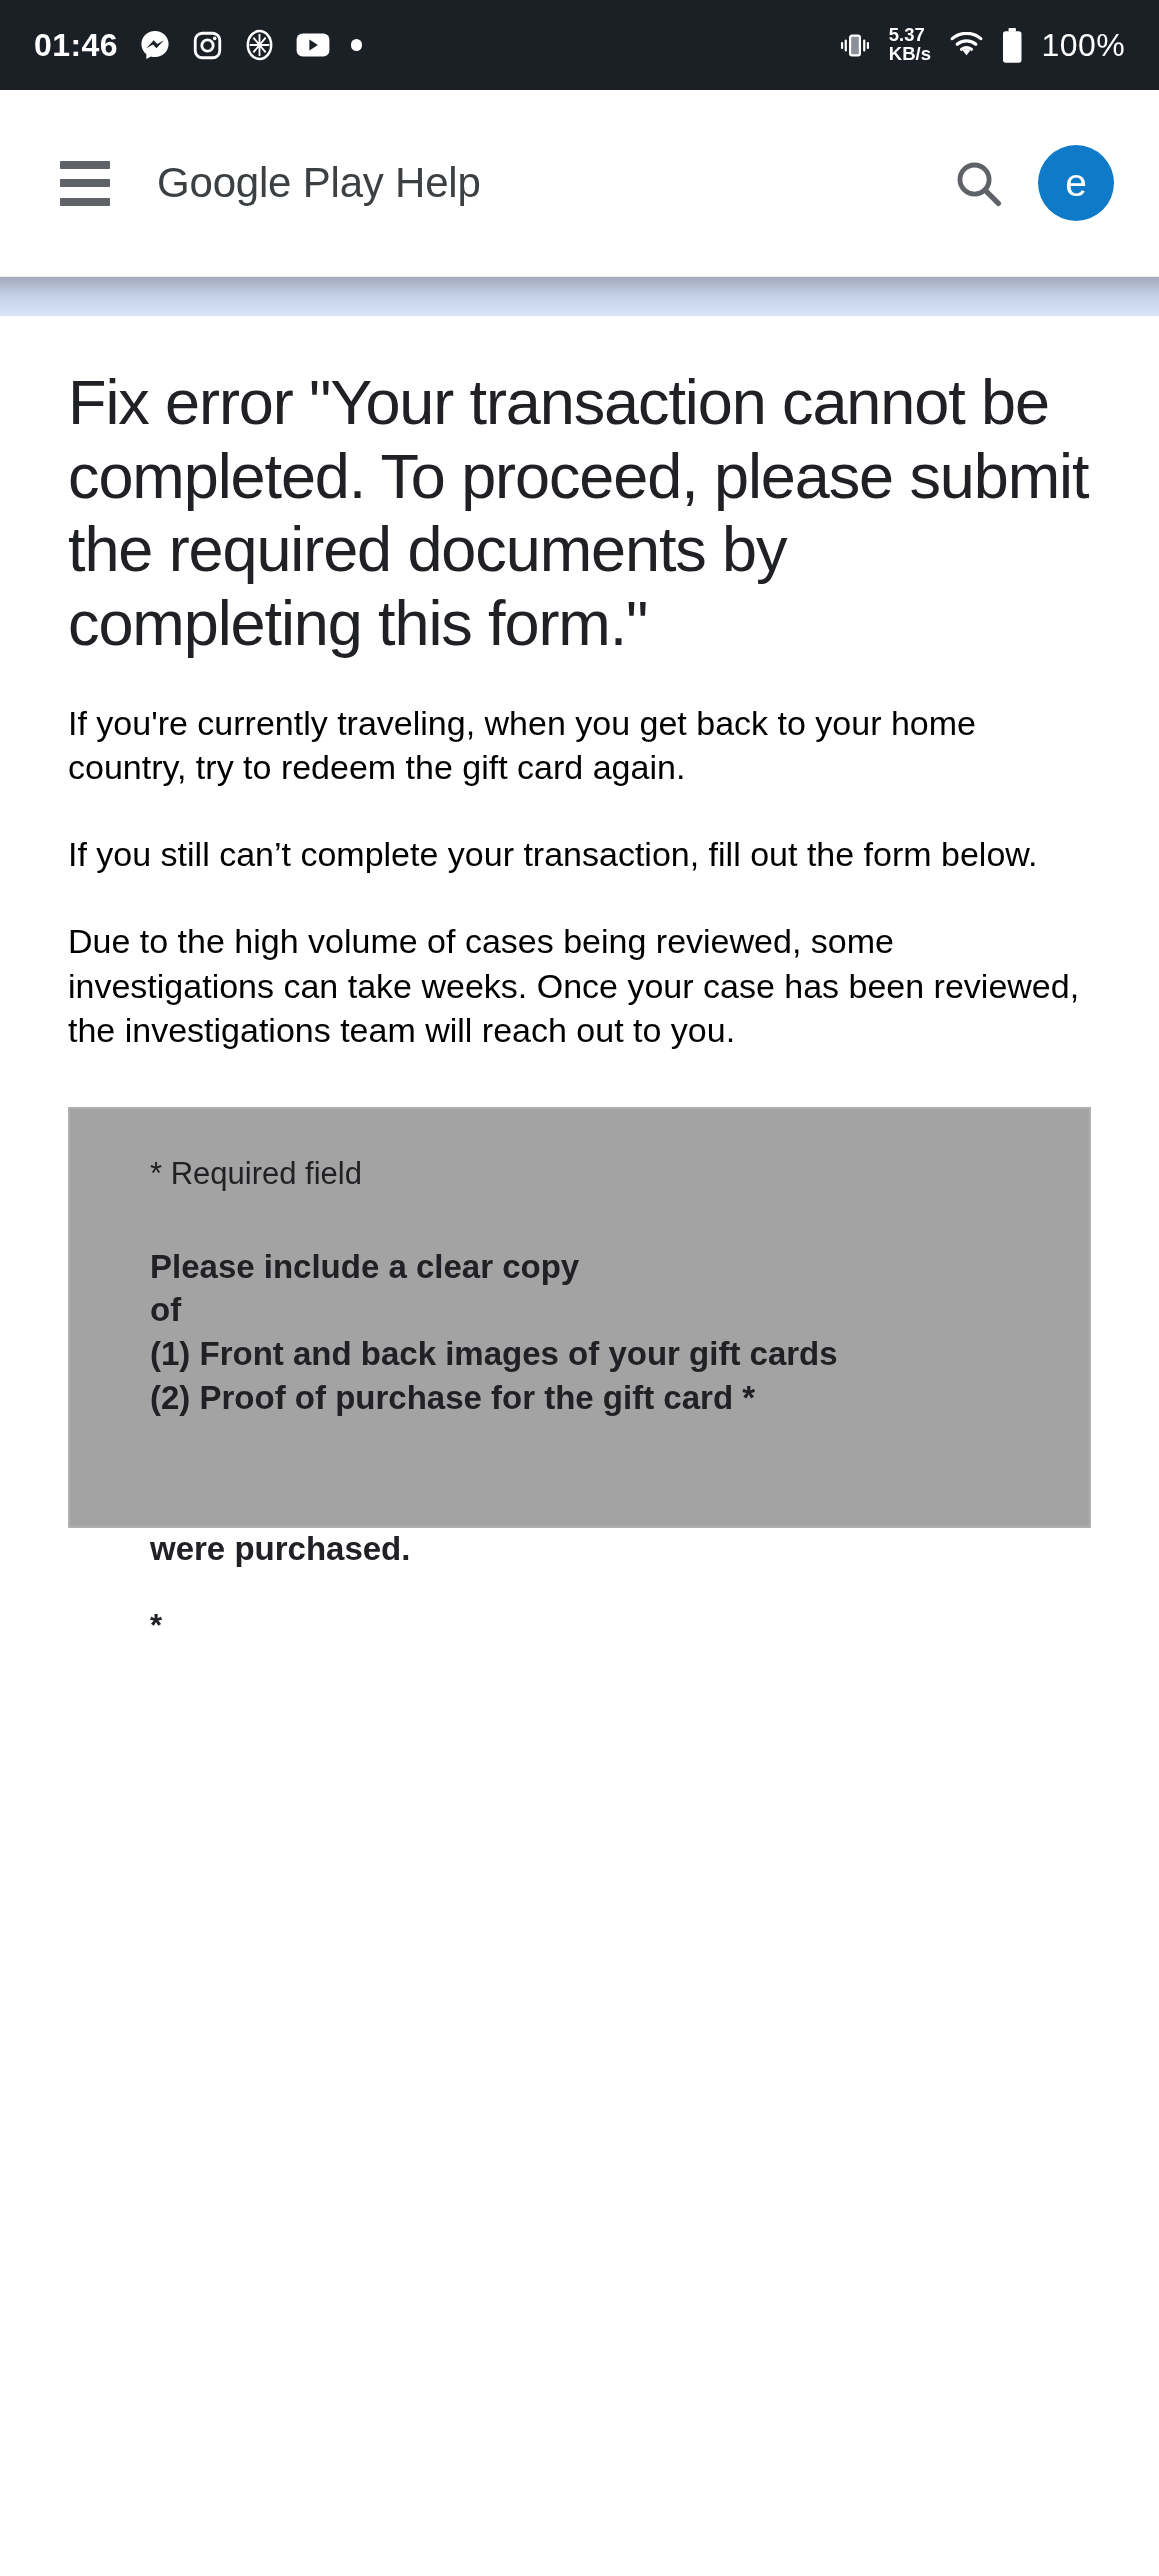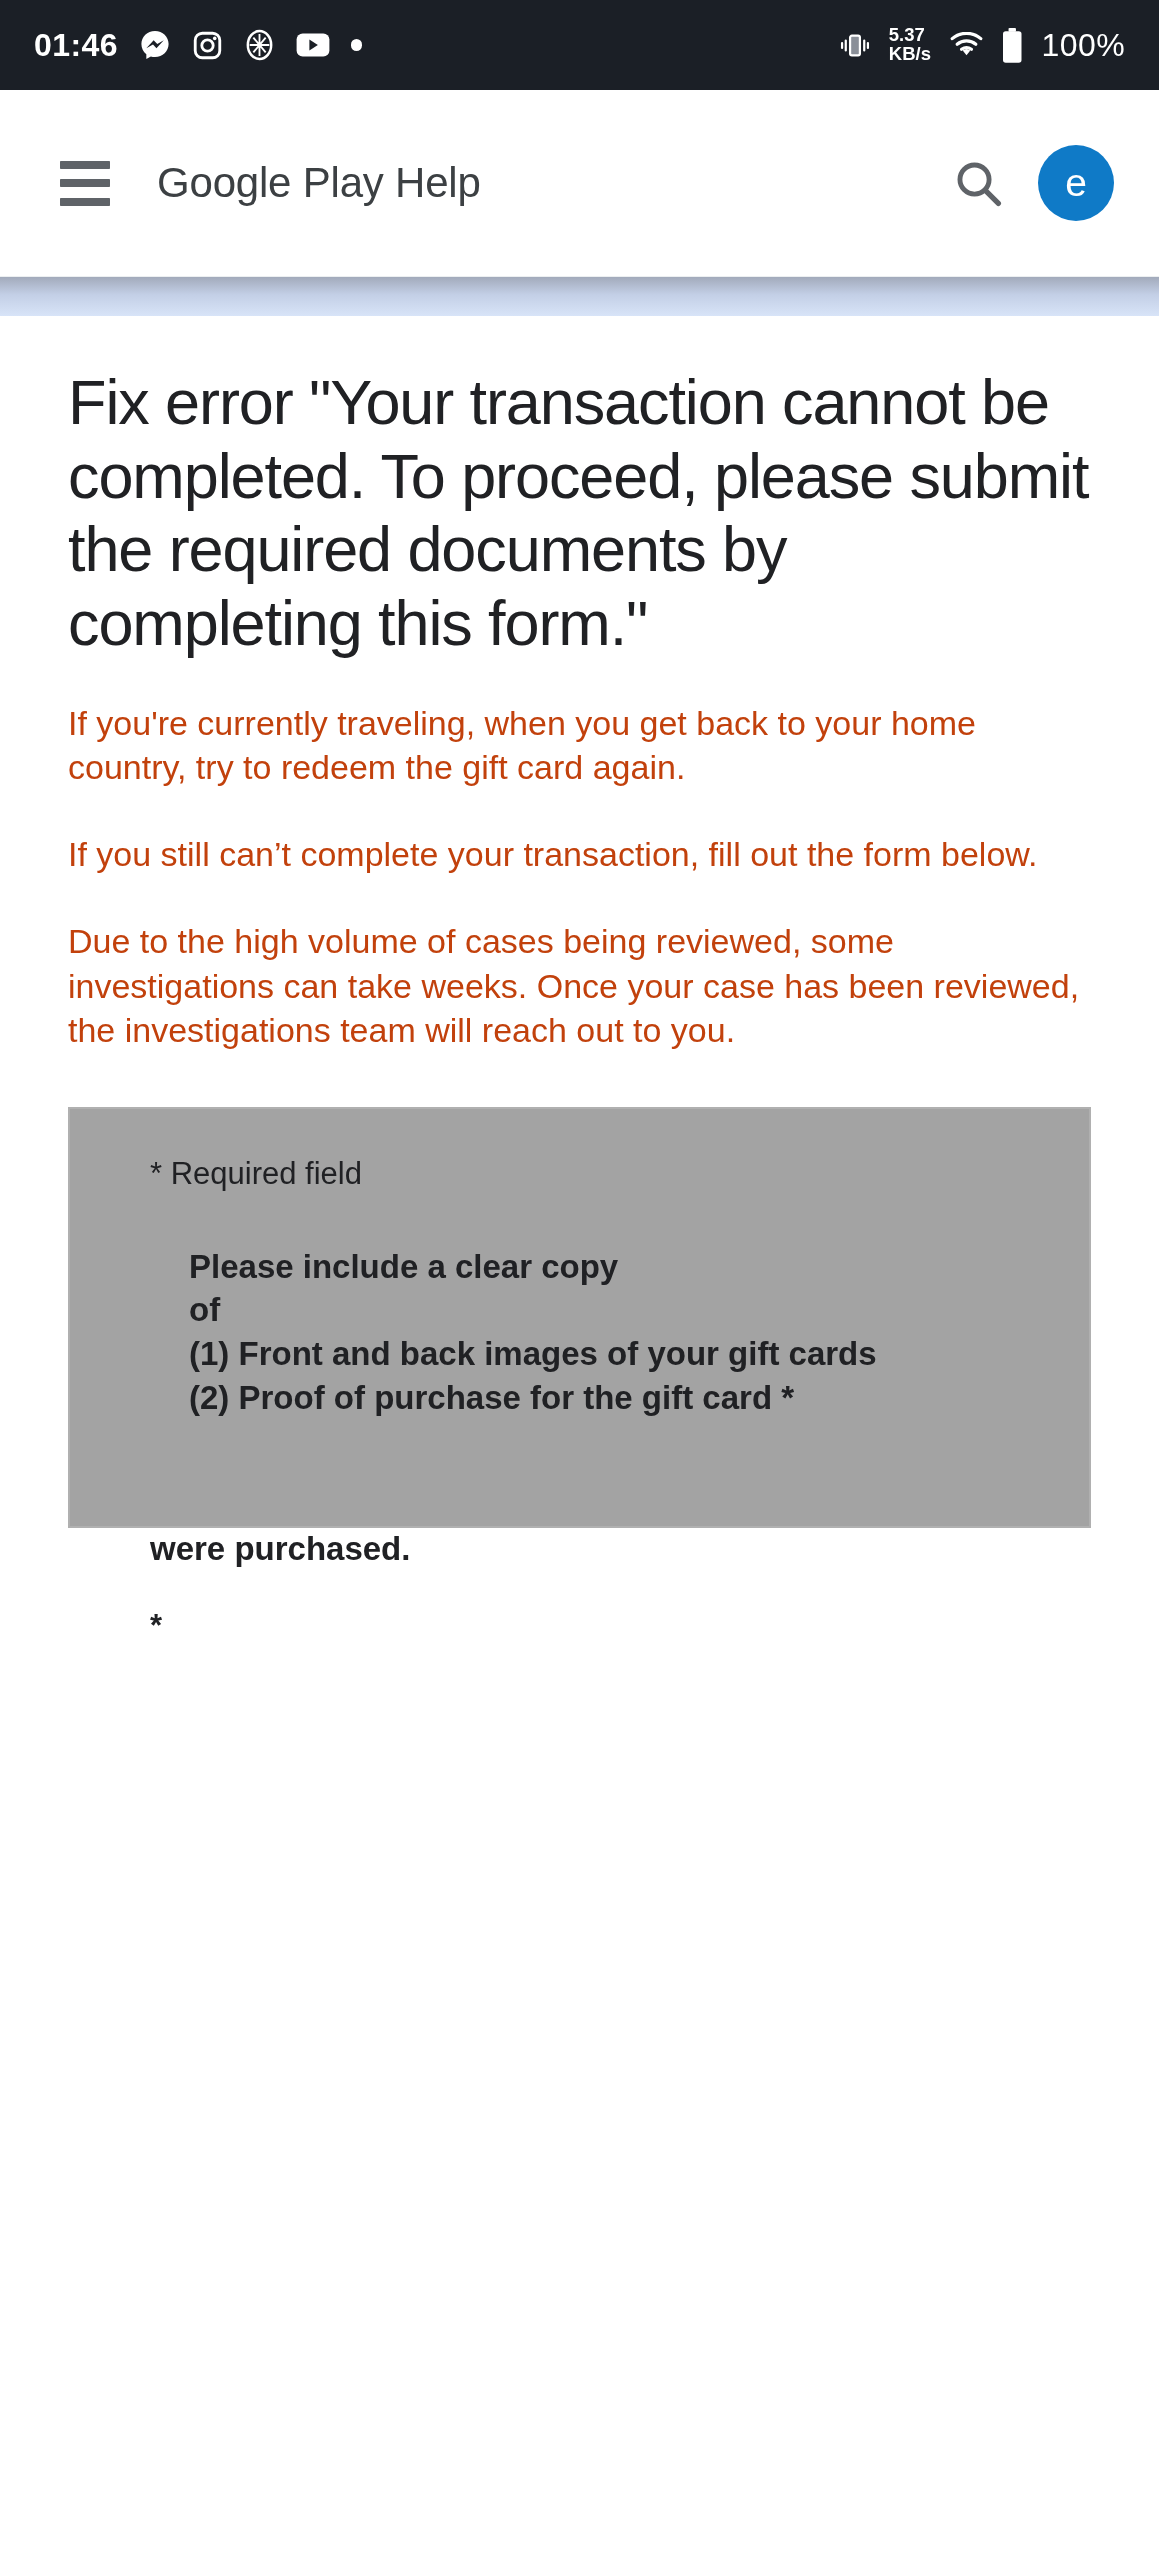--- a/index.html
+++ b/index.html
@@ -63,36 +63,36 @@
 
   
   .content{ padding:0 68px; }
   .page-title{
     margin-top:50px;
     font-size:63px; line-height:1.17; font-weight:400;
     color:#202124; letter-spacing:-1.1px;
   }
   .body-p{
     margin-top:43px;
-    font-size:34px; line-height:1.30; color:#c2410c; font-weight:400;
+    font-size:34px; line-height:1.30; color:#000000; font-weight:400;
   }
   .body-p.first{ margin-top:40px; }
 
   
   .form-card{
     margin-top:55px;
     border:2.4px solid #b0b0b0;
     background:#a3a3a3;
     padding:47px 0 0 80px;
     height:421px;
     position:relative;
     overflow:visible;
   }
   .required-note{ font-size:31px; color:#202124; }
-  .q-block{ margin-top:53px;margin-left:39px; }
+  .q-block{ margin-top:53px; }
   .q-line{
     font-size:33px; font-weight:700; color:#202124;
     line-height:1.32; white-space:nowrap;
   }
   .radio-row{
     margin-top:32px; display:flex; align-items:center; gap:37px;
   }
   .radio-circle{
     width:47px;height:47px;border-radius:50%;
     border:4px solid #3c4043; background:#ffffff; flex:0 0 auto; cursor:pointer;

